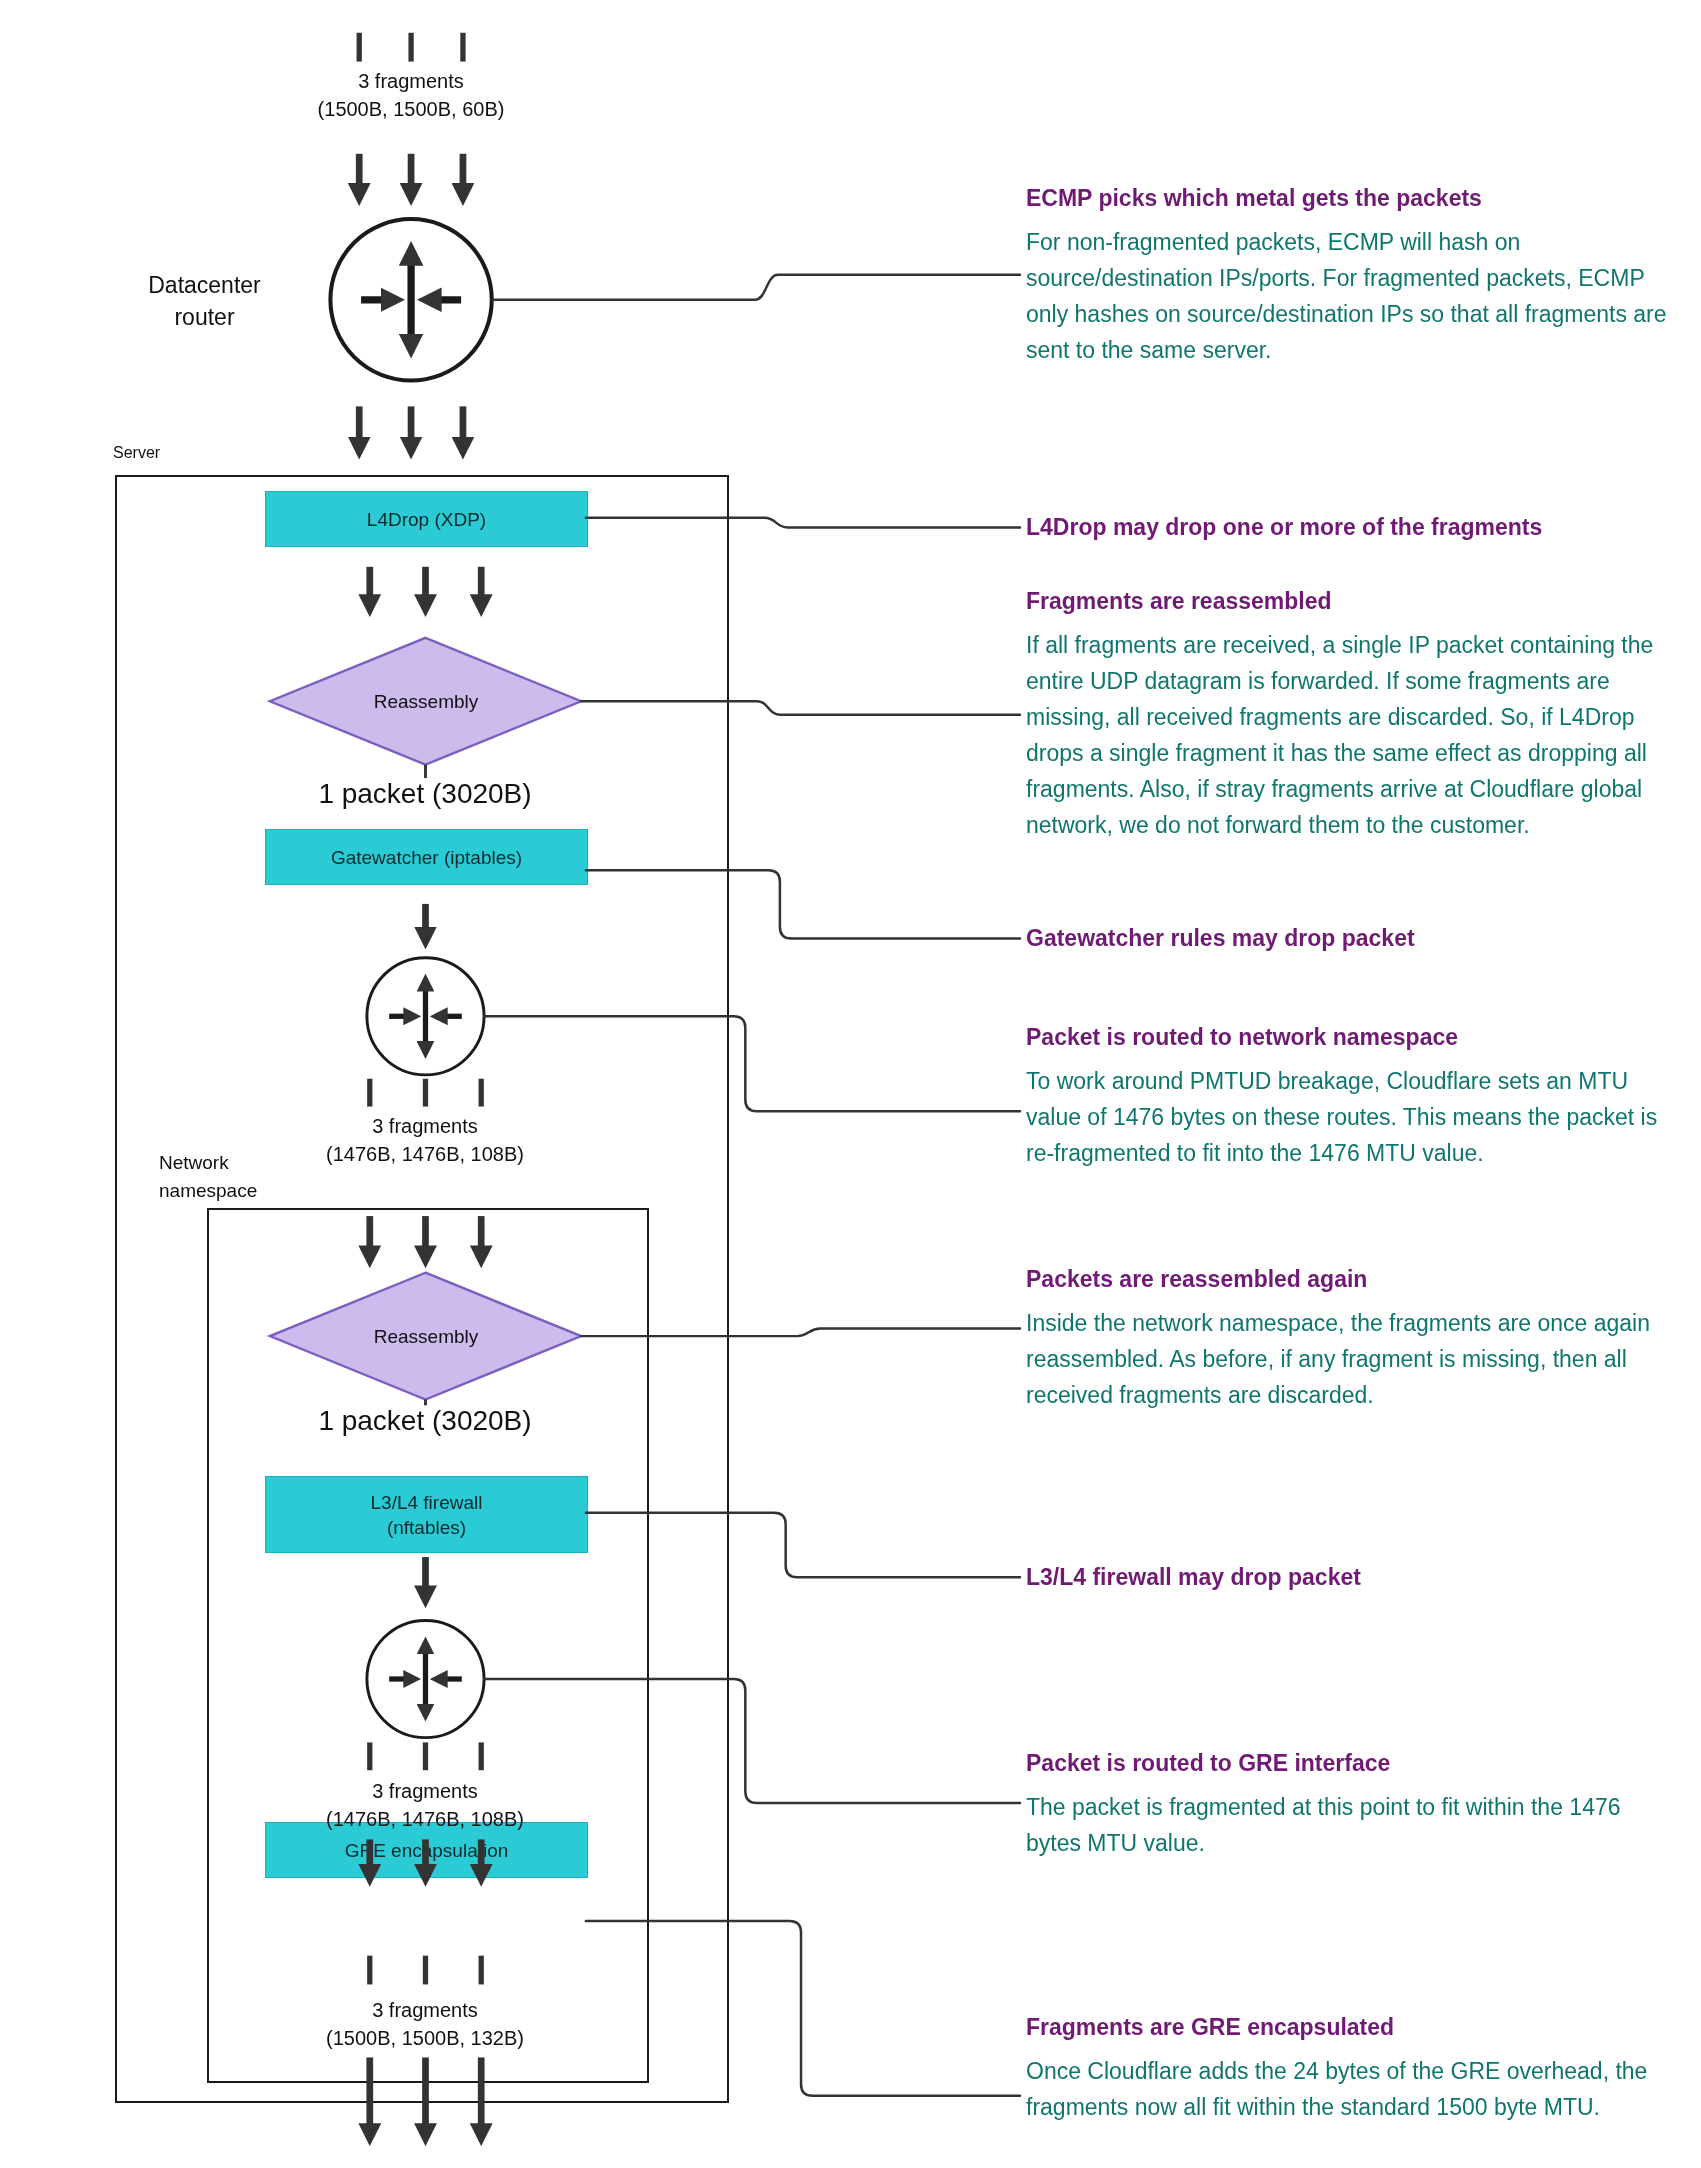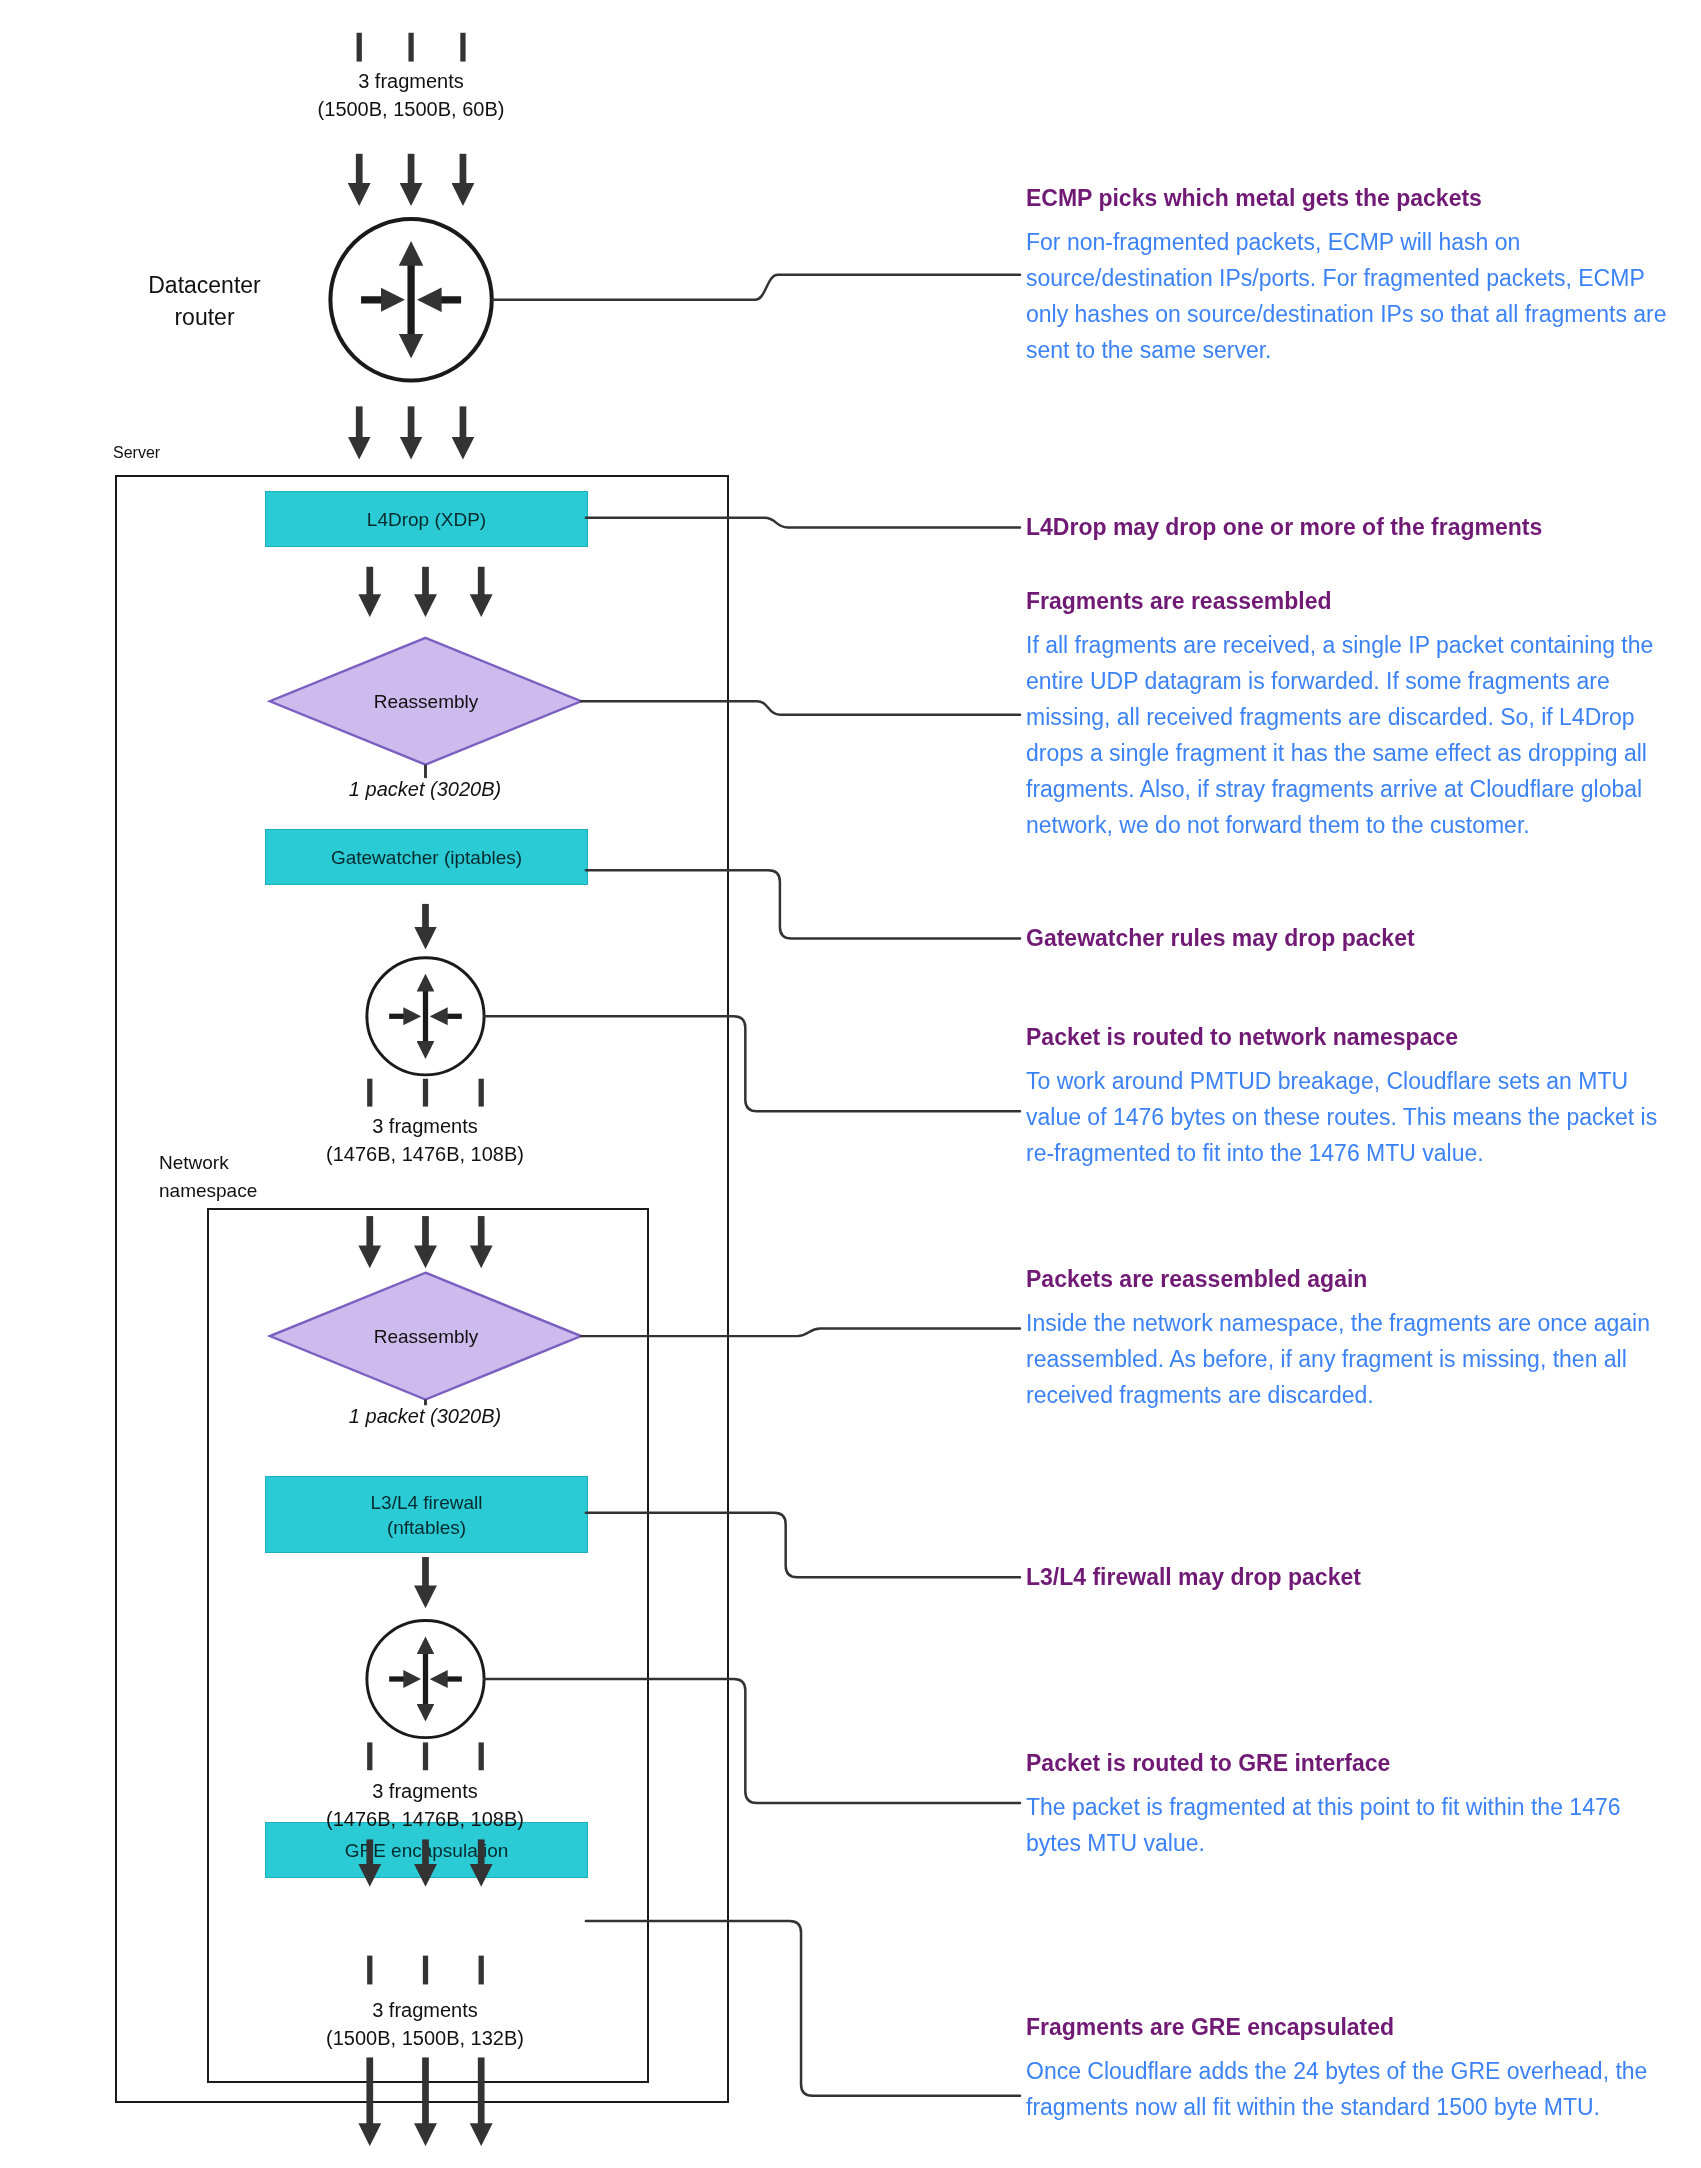--- a/index.html
+++ b/index.html
@@ -42,28 +42,28 @@
   .frag-1 { left:267px; top:67px; }
   .frag-2 { left:281px; top:1112px; }
   .frag-3 { left:281px; top:1777px; }
   .frag-4 { left:281px; top:1996px; }
   .dc-label { left:123px; top:269px; width:163px; font-size:23px; line-height:32px; }
   .server-label { left:113px; top:444px; font-size:16px; }
   .ns-label { left:159px; top:1149px; width:127px; font-size:19px; line-height:28px; }
   .reassembly-label { width:192px; font-size:19px; }
   .reassembly-1 { left:330px; top:691px; }
   .reassembly-2 { left:330px; top:1326px; }
-  .packet-label { width:288px; font-size:20px;font-style:italic; }
+  .packet-label { width:288px; font-size:28px; }
   .packet-1 { left:281px; top:778px; }
   .packet-2 { left:281px; top:1405px; }
 
   
   .ann { position:absolute; z-index:3; left:1026px; width:655px; }
   .ann h3 { margin:0 0 9.6px 0; font-size:23px; line-height:31px; font-weight:700; color:#701a75; }
-  .ann p  { margin:0; font-size:23px; line-height:36px; font-weight:400; color:#3b82f6; }
+  .ann p  { margin:0; font-size:23px; line-height:36px; font-weight:400; color:#0f766e; }
   .ann-1 { top:183px; }
   .ann-2 { top:512px; }
   .ann-3 { top:586px; }
   .ann-4 { top:923px; }
   .ann-5 { top:1022px; }
   .ann-6 { top:1264px; }
   .ann-7 { top:1562px; }
   .ann-8 { top:1748px; }
   .ann-9 { top:2012px; }
 </style>

